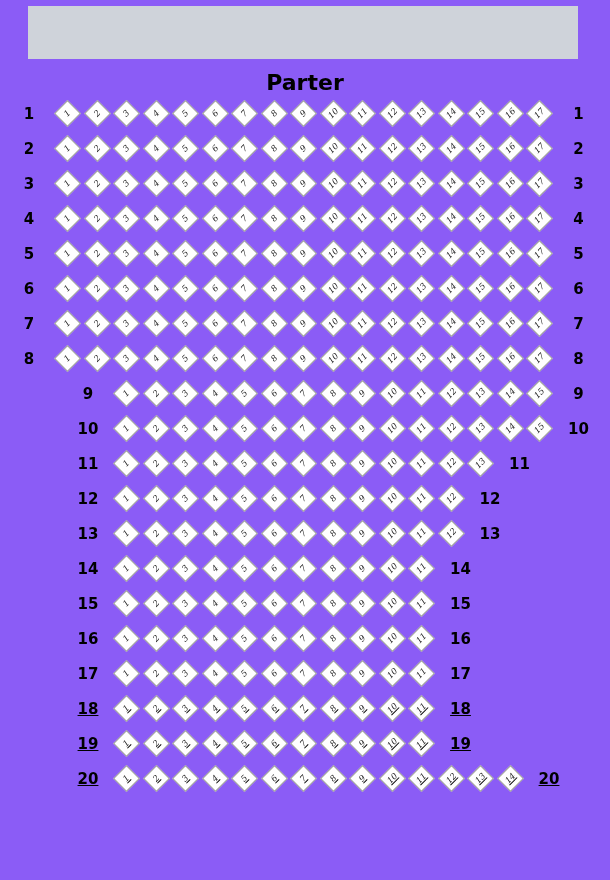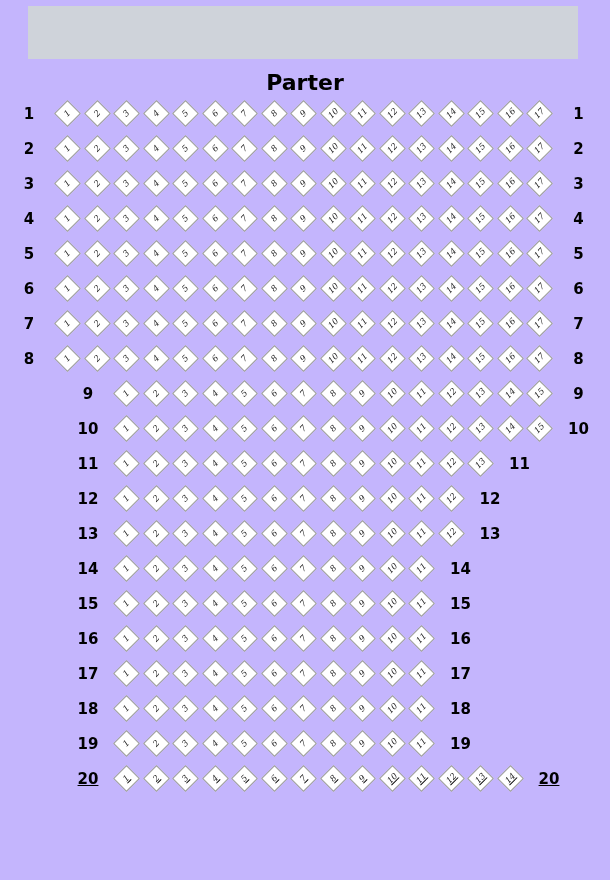--- a/index.html
+++ b/index.html
@@ -5,21 +5,21 @@
   html, body {
     margin: 0;
     padding: 0;
     background: #ffffff;
     font-family: "DejaVu Sans", "Liberation Sans", sans-serif;
   }
   .page {
     position: relative;
     width: 610px;
     height: 880px;
-    background: #c4b5fd;
+    background: #8b5cf6;
     overflow: hidden;
   }
   .stage {
     margin: 6px 0 0 28px;
     width: 550px;
     height: 53px;
     background: var(--stage-color, #cfd3da);
   }
   .title {
     margin: 10px 0 0 0;
@@ -1379,21 +1379,21 @@
             <span class="num">10</span>
           </div>
         </div>
         <div class="cell">
           <div class="seat">
             <span class="num">11</span>
           </div>
         </div>
         <span class="row-label right">17</span>
       </div>
-      <div class="row" style="padding-left: 59px;">
+      <div class="row" style="padding-left: 59px; text-decoration: underline;">
         <span class="row-label left">18</span>
         <div class="cell">
           <div class="seat">
             <span class="num">1</span>
           </div>
         </div>
         <div class="cell">
           <div class="seat">
             <span class="num">2</span>
           </div>
@@ -1438,21 +1438,21 @@
             <span class="num">10</span>
           </div>
         </div>
         <div class="cell">
           <div class="seat">
             <span class="num">11</span>
           </div>
         </div>
         <span class="row-label right">18</span>
       </div>
-      <div class="row" style="padding-left: 59px;">
+      <div class="row" style="padding-left: 59px; text-decoration: underline;">
         <span class="row-label left">19</span>
         <div class="cell">
           <div class="seat">
             <span class="num">1</span>
           </div>
         </div>
         <div class="cell">
           <div class="seat">
             <span class="num">2</span>
           </div>

